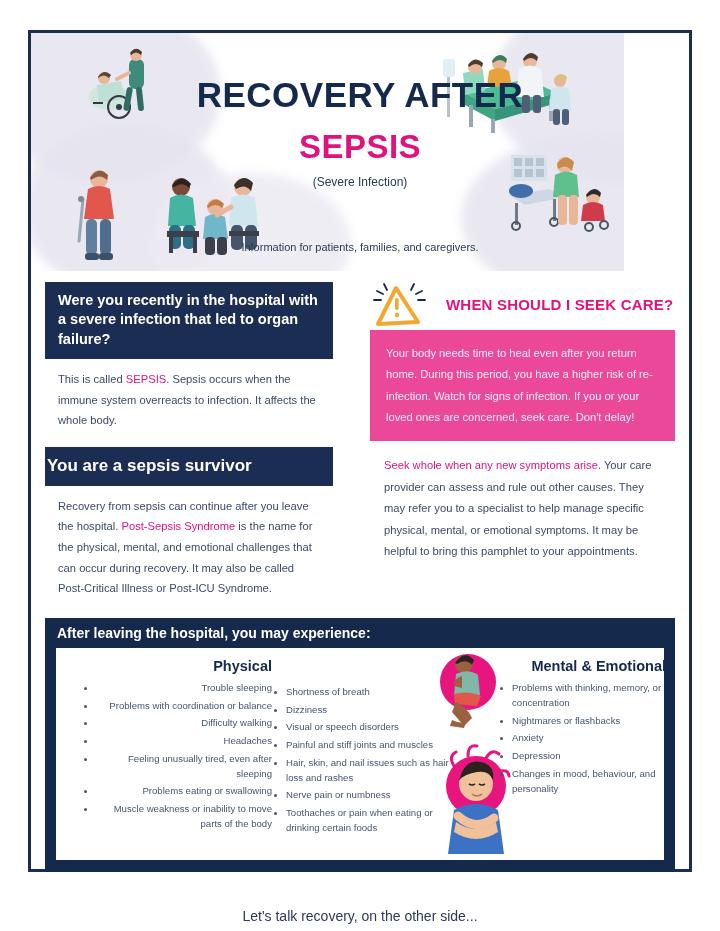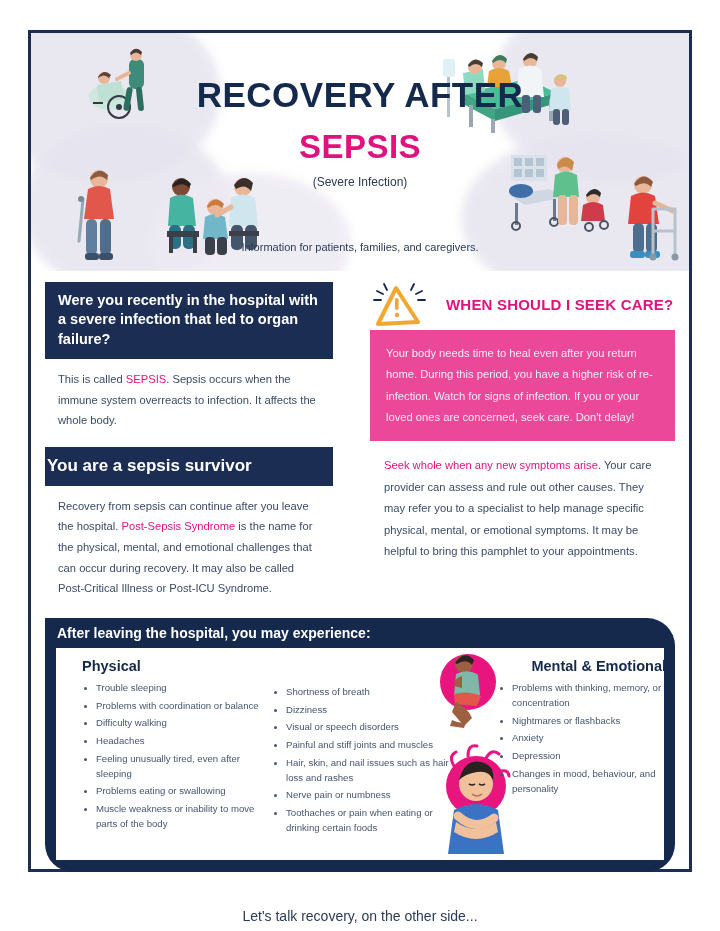--- a/index.html
+++ b/index.html
@@ -13,22 +13,22 @@
   .page{position:absolute;left:0;top:0;width:720px;height:931px;background:#fff;}
 
   
   .frame{
     position:absolute;left:28px;top:30px;width:664px;height:842px;
     border:3px solid #1b2d52;box-sizing:border-box;background:transparent;
   }
 
   
   .hero{
-    position:absolute;left:31px;top:33px;width:658px;height:238px;
-    background:#ffffff;overflow:hidden;
+    position:absolute;left:31px;top:33px;width:555px;height:238px;
+    background:#ffffff;overflow:hidden;padding-left:38px;
   }
   .wash{position:absolute;border-radius:50%;background:#e6e4ee;opacity:.85;filter:blur(5px);}
   .wash.w1{left:-40px;top:-30px;width:230px;height:180px;}
   .wash.w2{left:-10px;top:90px;width:210px;height:170px;}
   .wash.w3{left:460px;top:-40px;width:250px;height:190px;}
   .wash.w4{left:430px;top:100px;width:270px;height:170px;}
   .wash.w5{left:120px;top:140px;width:200px;height:140px;background:#edeaf3;}
 
   .hero-title{
     position:absolute;left:0;top:42px;width:658px;text-align:center;
@@ -81,36 +81,36 @@
     color:#e0127e;font-size:15px;font-weight:bold;letter-spacing:.2px;
   }
   .warn-icon{position:absolute;left:0px;top:-4px;width:72px;height:56px;}
 
   .seek-body{color:#3b4a66;font-size:11.2px;line-height:1.92;padding:14px 14px 6px 14px;box-sizing:border-box;}
   .seek-body .pink{color:#e0127e;}
 
   
   .bottom{
     position:absolute;left:45px;top:618px;width:630px;height:254px;
-    background:#15294d;box-sizing:border-box;padding:8px;border-radius:28px;
+    background:#15294d;box-sizing:border-box;padding:8px;
   }
   .bottom-head{
     position:absolute;left:0;top:0;width:410px;height:30px;
     background:#15294d;color:#fff;font-weight:bold;font-size:14px;
     padding:7px 0 0 12px;box-sizing:border-box;
   }
   .bottom-inner{
     position:absolute;left:11px;top:30px;width:608px;height:212px;
     background:#ffffff;box-sizing:border-box;overflow:hidden;
   }
 
   .sec-title{font-size:14.5px;font-weight:bold;color:#15294d;}
 
   .sym-col{position:absolute;}
-  .sym-col.c1{left:26px;top:10px;width:190px;}
+  .sym-col.c1{left:26px;top:10px;width:190px;text-align:right;}
   .sym-col.c2{left:216px;top:36px;width:180px;}
   .sym-col.c3{left:440px;top:10px;width:170px;}
 
   ul.syms{margin:0;padding:0 0 0 14px;list-style:disc;}
   ul.syms li{
     color:#46556f;font-size:9.6px;line-height:1.58;margin:0 0 2.5px 0;
   }
   ul.syms li::marker{color:#46556f;font-size:9px;}
 
   .c1 ul.syms{margin-top:6px;}

